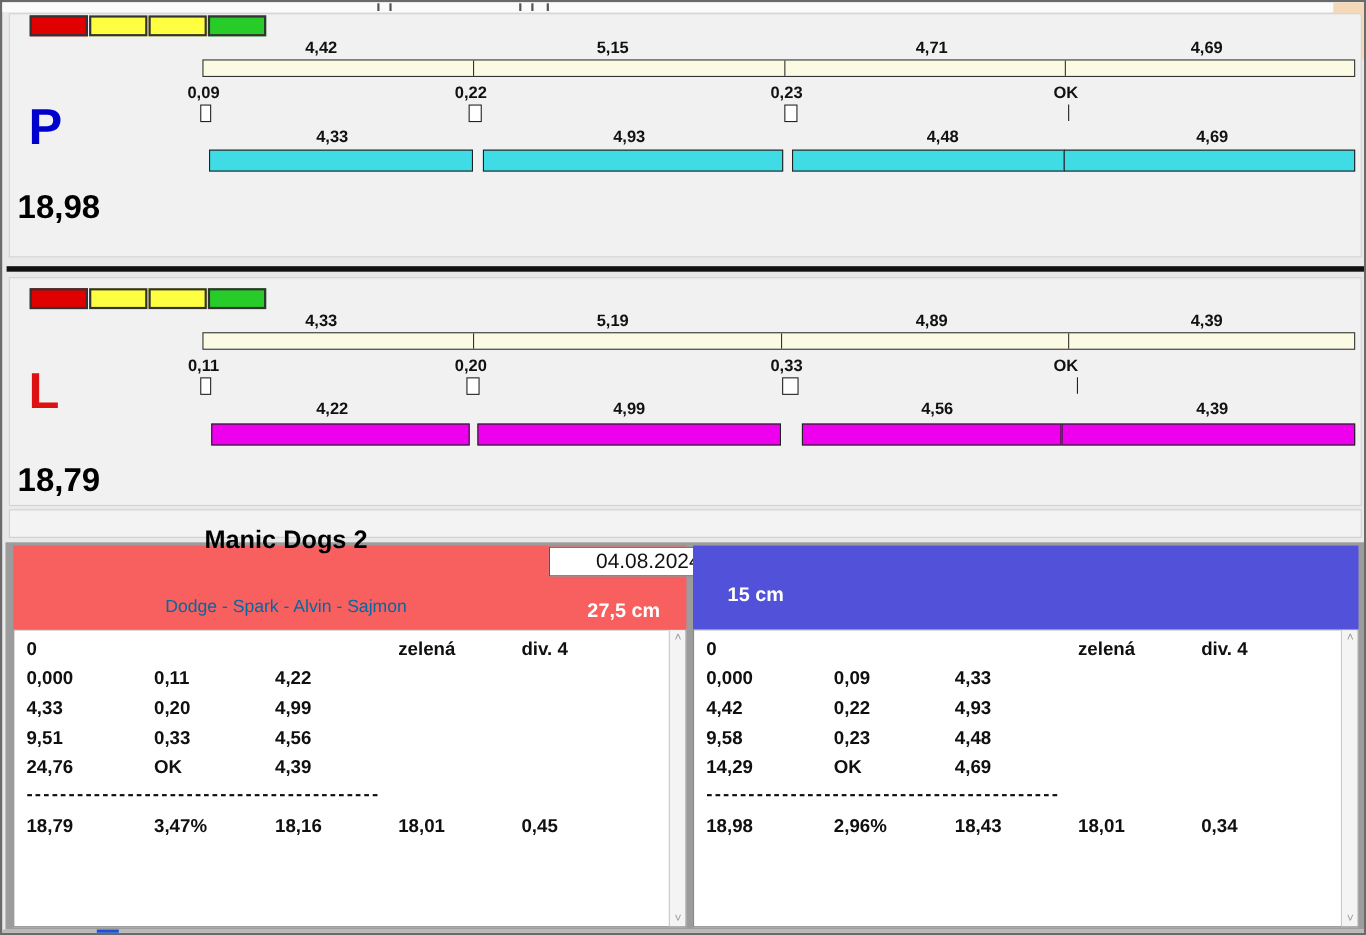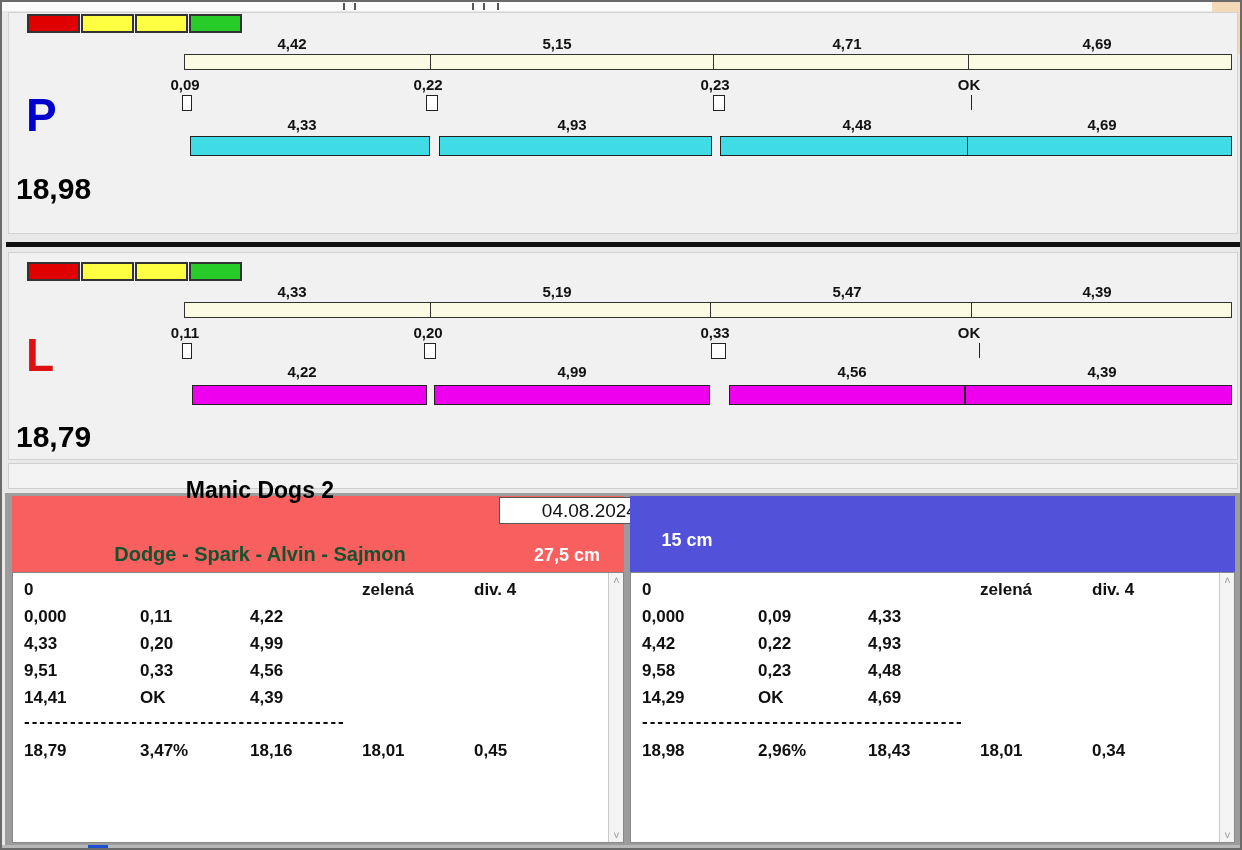--- a/index.html
+++ b/index.html
@@ -21,21 +21,21 @@
   .bar{height:20px;border:1px solid #222;box-sizing:border-box}
   .bar.cyan{background:#3fdce6}
   .bar.magenta{background:#ee00ee}
   .laneletter{font-size:46px;font-weight:bold;line-height:1}
   .laneletter.p{color:#0000cc}
   .laneletter.l{color:#dd1111}
   .laneTotal{font-size:30px;font-weight:bold;color:#000}
   .thickdiv{background:#111}
   .teamhead{box-sizing:border-box}
   .teamtitle{font-size:23px;font-weight:bold;color:#000;transform:translateX(-50%);white-space:nowrap}
-  .teamsub{font-size:20px;font-weight:bold;color:#14532d;transform:translateX(-50%);white-space:nowrap}
+  .teamsub{font-size:16px;font-weight:normal;color:#0369a1;transform:translateX(-50%);white-space:nowrap}
   .teamheight{font-size:18px;font-weight:bold;color:#fff;transform:translateX(-50%);white-space:nowrap}
   .timestamp{background:#fff;border:1px solid #555;box-sizing:border-box;
              font-size:19px;text-align:center;line-height:25px;color:#111}
   .table{background:#fff;border:1px solid #888;box-sizing:border-box}
   .cell{position:absolute;font-size:17px;font-weight:bold;color:#101010;white-space:pre}
   .sep{letter-spacing:2px}
   .scrolltrack{width:15px;background:#f4f4f4;border-left:1px solid #c9c9c9;box-sizing:border-box}
   .scrollarrow{position:absolute;left:0;width:15px;height:14px;color:#9a9a9a;
                font-size:11px;text-align:center;line-height:14px;cursor:pointer}
   .tick{position:absolute;top:1px;width:2px;height:7px;background:#555}
@@ -104,21 +104,21 @@
 
   <div class="abs lights" style="left:25px;top:260px">
     <span class="light red"></span>
     <span class="light yellow"></span>
     <span class="light yellow"></span>
     <span class="light green"></span>
   </div>
 
   <span class="abs lbl" style="left:290px;top:281px">4,33</span>
   <span class="abs lbl" style="left:555px;top:281px">5,19</span>
-  <span class="abs lbl" style="left:845px;top:281px">5,47</span>
+  <span class="abs lbl" style="left:845px;top:281px">4,89</span>
   <span class="abs lbl" style="left:1095px;top:281px">4,39</span>
 
   <div class="abs creambar" style="left:182px;top:300px;width:1048px">
     <i class="seg-div" style="left:245px"></i>
     <i class="seg-div" style="left:525px"></i>
     <i class="seg-div" style="left:786px"></i>
   </div>
 
   <span class="abs lbl" style="left:183px;top:322px">0,11</span>
   <span class="abs lbl" style="left:426px;top:322px">0,20</span>
@@ -163,21 +163,21 @@
   <span class="cell" style="left:472px;top:578px">div. 4</span>
   <span class="cell" style="left:22px;top:605px">0,000</span>
   <span class="cell" style="left:138px;top:605px">0,11</span>
   <span class="cell" style="left:248px;top:605px">4,22</span>
   <span class="cell" style="left:22px;top:632px">4,33</span>
   <span class="cell" style="left:138px;top:632px">0,20</span>
   <span class="cell" style="left:248px;top:632px">4,99</span>
   <span class="cell" style="left:22px;top:659px">9,51</span>
   <span class="cell" style="left:138px;top:659px">0,33</span>
   <span class="cell" style="left:248px;top:659px">4,56</span>
-  <span class="cell" style="left:22px;top:686px">14,41</span>
+  <span class="cell" style="left:22px;top:686px">24,76</span>
   <span class="cell" style="left:138px;top:686px">OK</span>
   <span class="cell" style="left:248px;top:686px">4,39</span>
   <span class="cell sep" style="left:22px;top:710px">------------------------------------------</span>
   <span class="cell" style="left:22px;top:739px">18,79</span>
   <span class="cell" style="left:138px;top:739px">3,47%</span>
   <span class="cell" style="left:248px;top:739px">18,16</span>
   <span class="cell" style="left:360px;top:739px">18,01</span>
   <span class="cell" style="left:472px;top:739px">0,45</span>
   <div class="abs scrolltrack" style="left:606px;top:571px;height:269px">
     <span class="scrollarrow" style="top:0">˄</span>

